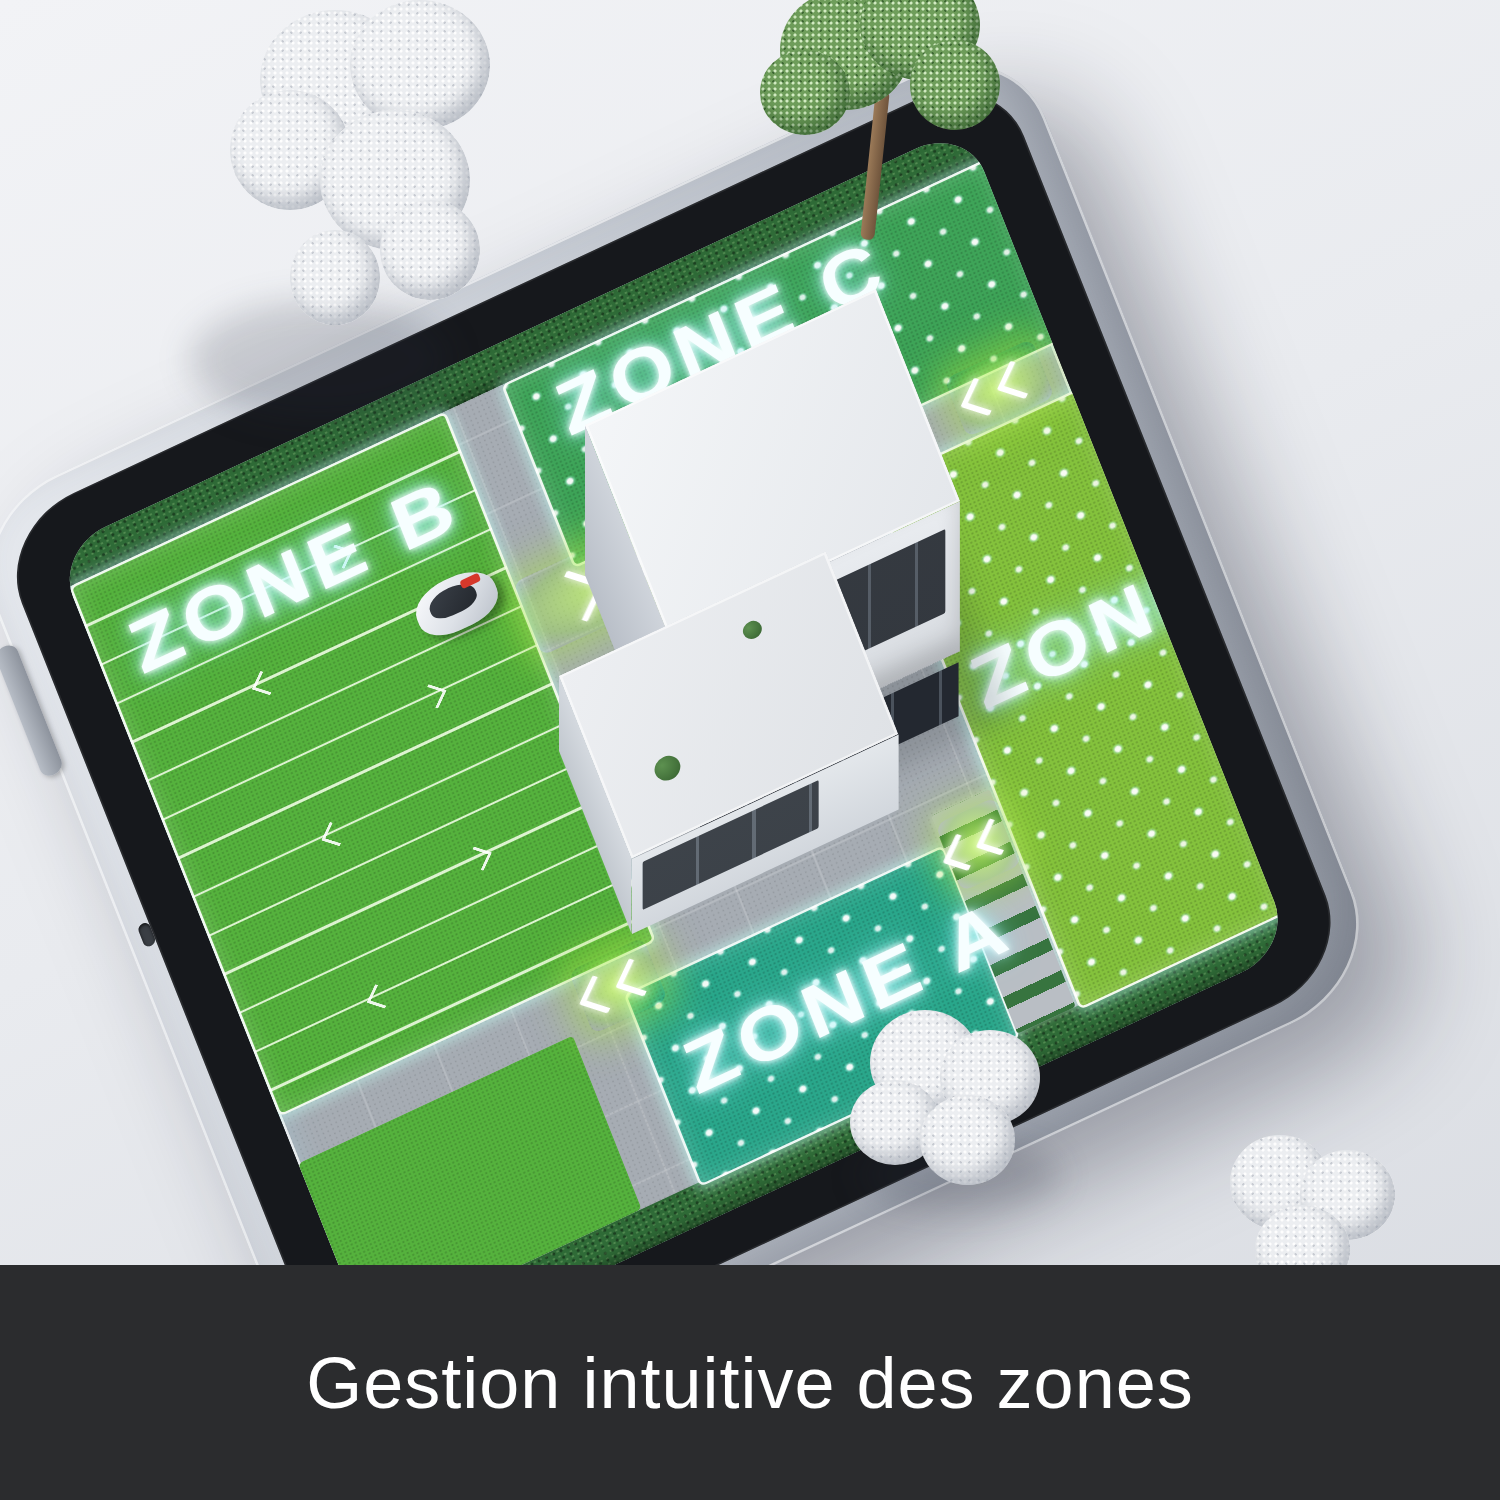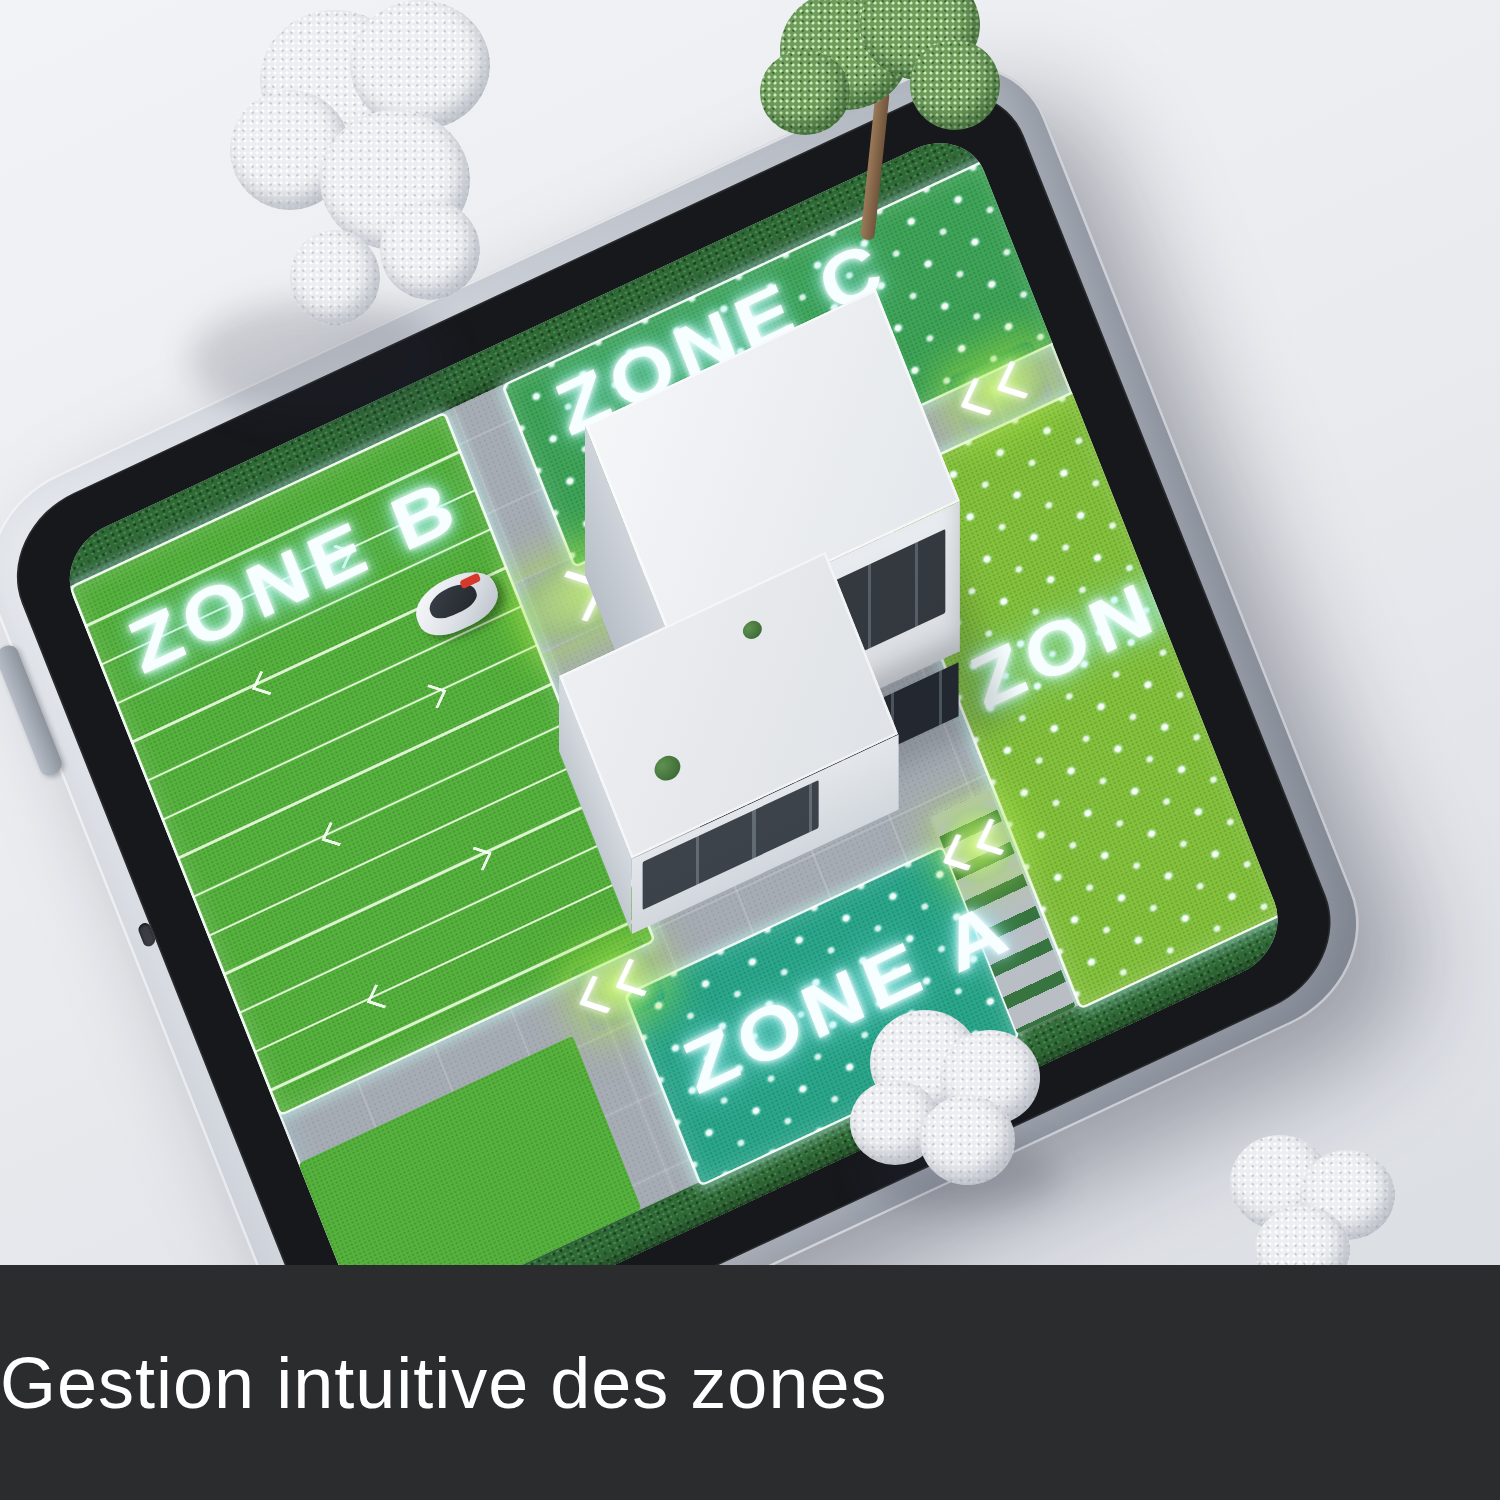--- a/index.html
+++ b/index.html
@@ -137,21 +137,21 @@
       box-shadow:inset -8px -10px 18px rgba(150,156,168,.6);}
   .tree.green .blob{background-color:#6f9e5b;
       background-image:radial-gradient(rgba(235,255,220,.8) 1.2px,transparent 1.9px),
                        radial-gradient(rgba(30,70,25,.6) 1px,transparent 1.6px);
       box-shadow:inset -8px -10px 18px rgba(30,70,30,.55);}
   .trunk{position:absolute;background:linear-gradient(90deg,#9b7a58,#6f543c);border-radius:6px;}
   .tree-shadow{position:absolute;border-radius:50%;background:rgba(40,45,60,.18);filter:blur(16px);}
 
   
   .caption-bar{position:absolute;left:0;top:1265px;width:1500px;height:235px;
-      background:var(--caption_bg);z-index:20;display:flex;align-items:center;justify-content:flex-start;}
+      background:var(--caption_bg);z-index:20;display:flex;align-items:center;justify-content:center;}
   .caption-text{color:var(--caption_text);font-size:72px;font-weight:500;letter-spacing:1px;}
 </style>
 </head>
 <body>
 
 <div class="tree" style="left:230px;top:0;width:280px;height:440px;">
   <div class="tree-shadow" style="left:-40px;top:300px;width:260px;height:120px;"></div>
   <div class="blob" style="left:30px;top:10px;width:150px;height:140px;"></div>
   <div class="blob" style="left:120px;top:0;width:140px;height:130px;"></div>
   <div class="blob" style="left:0;top:90px;width:120px;height:120px;"></div>

